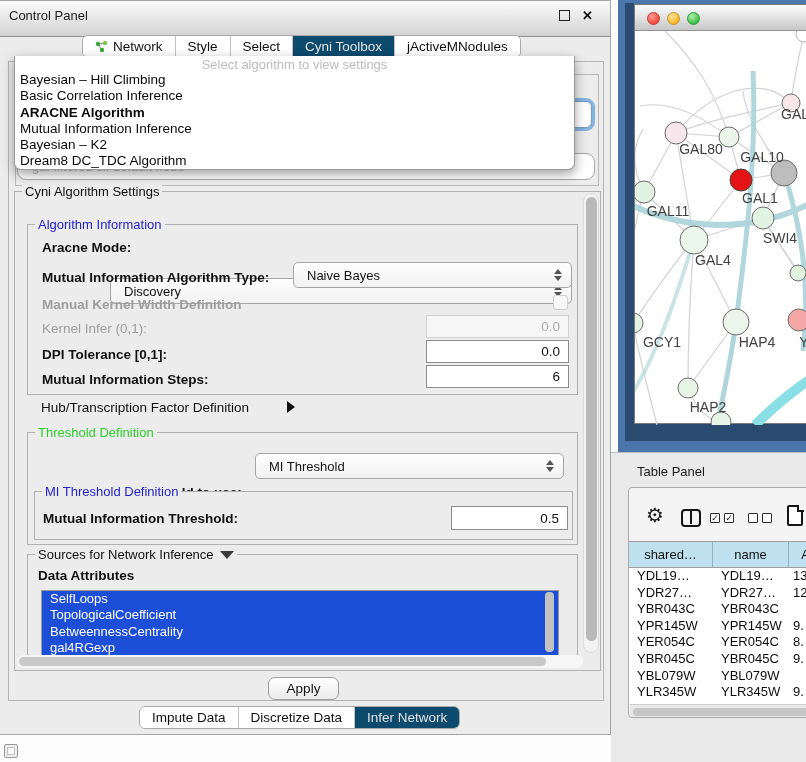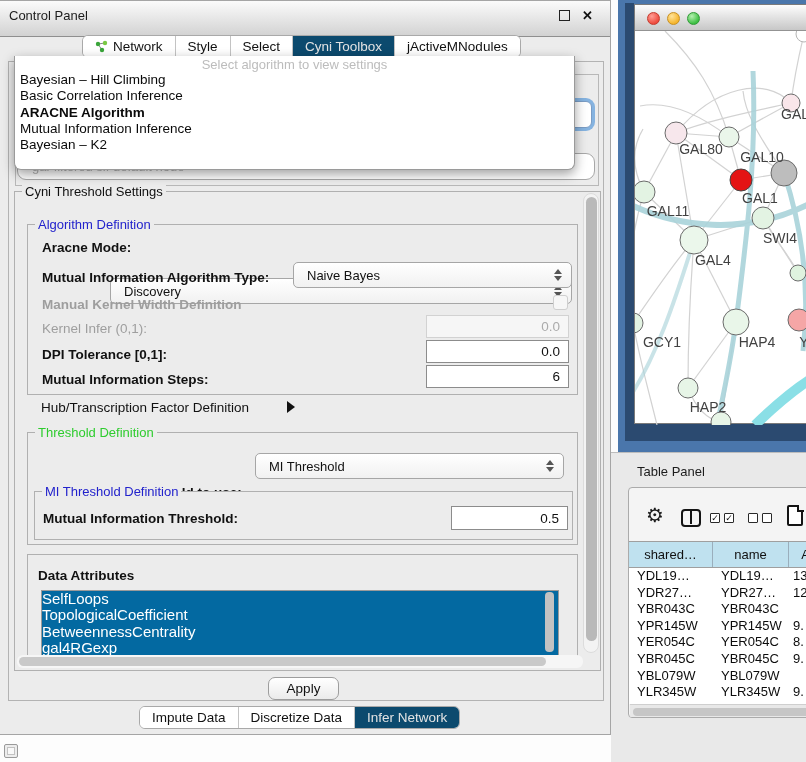--- a/index.html
+++ b/index.html
@@ -60,21 +60,21 @@
   .field { background:#fff; border:1px solid #8c8c8c; font-size:13.5px; color:#111; text-align:right; padding-right:8px; display:flex; align-items:center; justify-content:flex-end; }
   .field.dis { background:#f6f6f6; border-color:#d2d2d2; color:#ababab; }
 
   .checkbox { width:15px; height:15px; border:1.5px solid #cfcfcf; border-radius:3px; background:#f7f7f7; }
 
   .tri-right { width:0; height:0; border-top:6px solid transparent; border-bottom:6px solid transparent; border-left:8px solid #111; display:inline-block; }
   .tri-down  { width:0; height:0; border-left:7px solid transparent; border-right:7px solid transparent; border-top:8px solid #3a3a3a; display:inline-block; }
 
   
   #attr-list { left:26px; top:398px; width:518px; height:66px; background:#fff; border:1px solid #9a9a9a; overflow:hidden; }
-  .attr-item { height:16.4px; line-height:16.4px; background:#0369a1; color:#fff; font-size:15px; }
+  .attr-item { height:16.4px; line-height:16.4px; background:#1d4ed8; color:#fff; font-size:13px; padding-left:8px; }
   #attr-scroll { position:absolute; right:4px; top:1px; width:9px; height:60px; background:#c2c2c2; border-radius:4px; }
 
   
   #v-scroll-track { left:583px; top:192px; width:16px; height:460px; background:#f3f3f3; border:1px solid #dcdcdc; border-radius:8px; }
   #v-scroll-thumb { left:585.5px; top:196px; width:11px; height:444px; background:#b9b9b9; border-radius:5.5px; }
   #h-scroll-track { left:17px; top:654px; width:566px; height:13px; background:#f6f6f6; border-radius:6px; }
   #h-scroll-thumb { left:19px; top:656px; width:527px; height:9px; background:#c9c9c9; border-radius:4.5px; }
 
   #apply-btn { left:268px; top:676px; width:71px; height:23px; background:linear-gradient(#ffffff,#ebebeb); border:1px solid #9d9d9d; border-radius:7px; font-size:13.5px; color:#111; text-align:center; line-height:21px; }
 
@@ -163,27 +163,28 @@
       <div id="table-combo" class="abs">gal-filtered sif default node</div>
     </div>
 
     <div id="algo-popup" class="abs">
       <div id="algo-hint">Select algorithm to view settings</div>
       <div class="algo-item">Bayesian – Hill Climbing</div>
       <div class="algo-item">Basic Correlation Inference</div>
       <div class="algo-item hl">ARACNE Algorithm</div>
       <div class="algo-item">Mutual Information Inference</div>
       <div class="algo-item">Bayesian – K2</div>
+      <div class="algo-item">Dream8 DC_TDC Algorithm</div>
     </div>
 
     <div id="cyni-grp" class="abs grp">
-      <div class="grp-cap cap-black">Cyni Threshold Settings</div>
+      <div class="grp-cap cap-black">Cyni Algorithm Settings</div>
 
       <div class="abs grp" style="left:12px; top:32px; width:551px; height:171px;">
-        <div class="grp-cap cap-blue">Algorithm Definition</div>
+        <div class="grp-cap cap-blue">Algorithm Information</div>
 
         <div class="abs lbl b" style="left:14px; top:15px;">Aracne Mode:</div>
         <div class="abs combo" style="left:82px; top:7px; width:462px; height:26px;margin-top:46px;">
           <span>Discovery</span>
           <span class="stepper"></span>
         </div>
 
         <div class="abs lbl b" style="left:14px; top:45px;">Mutual Information Algorithm Type:</div>
         <div class="abs combo" style="left:265px; top:37px; width:279px; height:26px;">
           <span>Naive Bayes</span>
@@ -216,20 +217,24 @@
         </div>
 
         <div class="abs grp" style="left:6px; top:58px; width:539px; height:49px;">
           <div class="grp-cap cap-blue">MI Threshold Definition</div>
           <div class="abs lbl b" style="left:8px; top:19px;">Mutual Information Threshold:</div>
           <div class="abs field" style="left:416px; top:14px; width:117px; height:24px;">0.5</div>
         </div>
       </div>
 
       <div class="abs grp" style="left:12px; top:362px; width:551px; height:102px; border-bottom:none;">
+        <div class="grp-cap cap-black" style="display:flex; align-items:center; gap:6px;">
+          <span>Sources for Network Inference</span>
+          <span class="tri-down"></span>
+        </div>
         <div class="abs lbl b" style="left:10px; top:13px;">Data Attributes</div>
       </div>
 
       <div id="attr-list" class="abs">
         <div class="attr-item">SelfLoops</div>
         <div class="attr-item">TopologicalCoefficient</div>
         <div class="attr-item">BetweennessCentrality</div>
         <div class="attr-item">gal4RGexp</div>
         <div id="attr-scroll"></div>
       </div>

